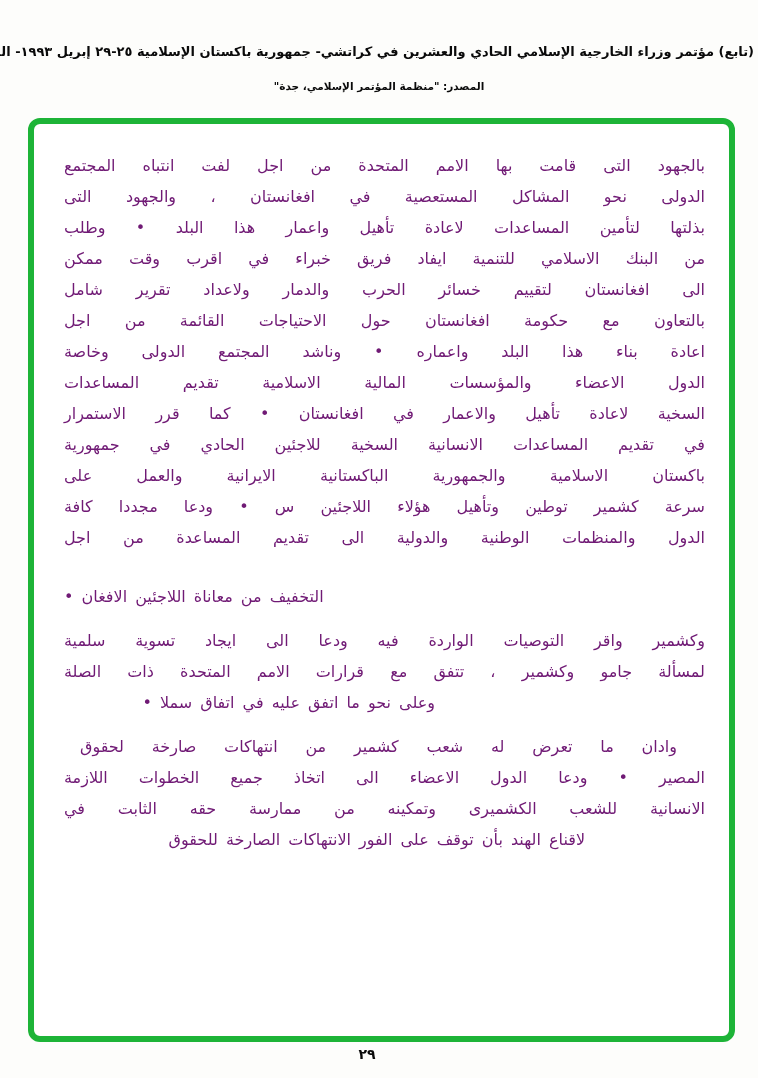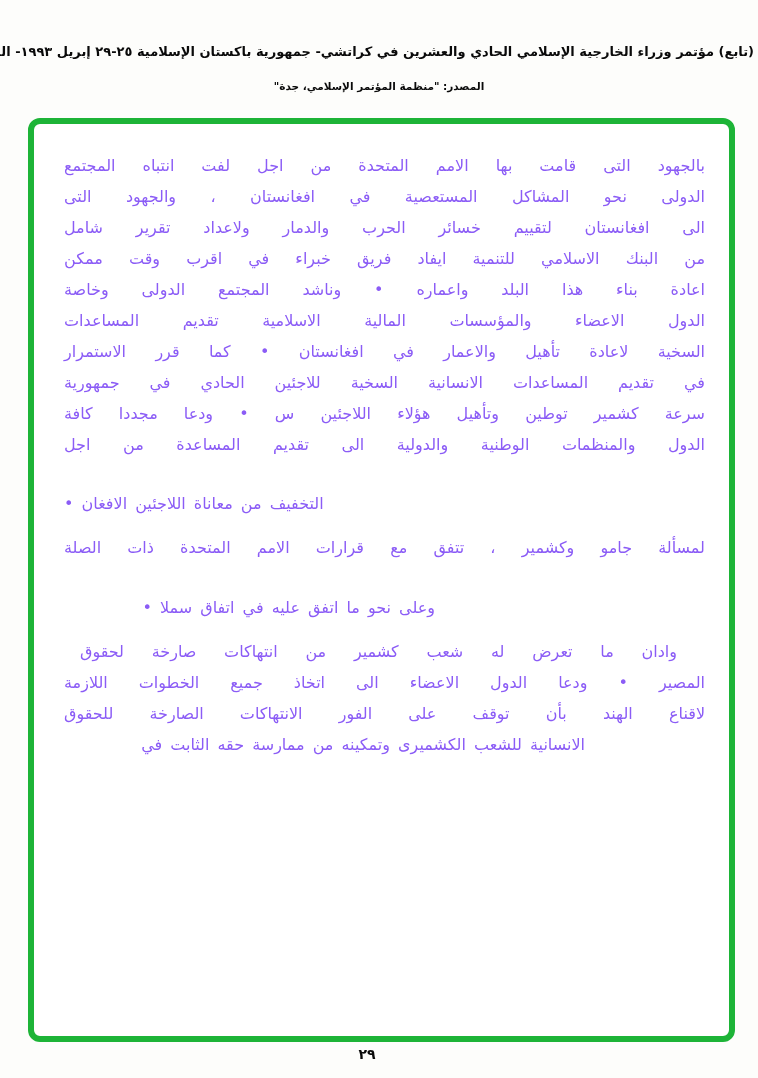--- a/index.html
+++ b/index.html
@@ -37,33 +37,33 @@
     width: 695px; height: 912px;
     border: 6px solid #1db437;
     border-radius: 12px;
     background: #ffffff;
   }
   .doc-body {
     position: absolute;
     top: 26px; left: 30px; right: 24px;
     direction: rtl;
     font-size: 16px;
-    color: #8b5cf6;
+    color: #701a75;
   }
   .paragraph { margin: 0 0 13px 0; }
   .line {
     line-height: 31px;
     text-align: justify;
     text-align-last: justify;
     word-spacing: 3px;
     white-space: normal;
   }
   
   #p-continuation .line:last-child { text-align-last: left; margin-top: 28px; }
-  #p-41 .line:last-child { text-align-last: right; padding-right: 270px; margin-top: 29px; }
+  #p-41 .line:last-child { text-align-last: right; padding-right: 270px; }
   #p-kashmir .line:last-child { text-align-last: right; padding-right: 120px; }
   #p-kashmir .line:first-child { text-indent: 28px; margin-left: 16px; }
   .page-number {
     position: absolute;
     top: 1046px; left: 0; right: 0;
     text-align: center;
     transform: translateX(-12px);
     font-size: 14px;
     font-weight: bold;
     direction: rtl;
@@ -77,38 +77,42 @@
 
   <div class="header-title">(تابع) مؤتمر وزراء الخارجية الإسلامي الحادي والعشرين في كراتشي- جمهورية باكستان الإسلامية ٢٥-٢٩ إبريل ١٩٩٣- البيان الختامي</div>
 
   <div class="header-source">المصدر: "منظمة المؤتمر الإسلامي، جدة"</div>
 
   <div class="green-box" style="border-color: rgb(29, 180, 55);">
     <div class="doc-body">
         <div class="paragraph" id="p-continuation">
           <div class="line">بالجهود التى قامت بها الامم المتحدة من اجل لفت انتباه المجتمع</div>
           <div class="line">الدولى نحو المشاكل المستعصية في افغانستان ، والجهود التى</div>
+          <div class="line">بذلتها لتأمين المساعدات لاعادة تأهيل واعمار هذا البلد • وطلب</div>
+          <div class="line">من البنك الاسلامي للتنمية ايفاد فريق خبراء في اقرب وقت ممكن</div>
           <div class="line">الى افغانستان لتقييم خسائر الحرب والدمار ولاعداد تقرير شامل</div>
-          <div class="line">من البنك الاسلامي للتنمية ايفاد فريق خبراء في اقرب وقت ممكن</div>
+          <div class="line">بالتعاون مع حكومة افغانستان حول الاحتياجات القائمة من اجل</div>
           <div class="line">اعادة بناء هذا البلد واعماره • وناشد المجتمع الدولى وخاصة</div>
           <div class="line">الدول الاعضاء والمؤسسات المالية الاسلامية تقديم المساعدات</div>
           <div class="line">السخية لاعادة تأهيل والاعمار في افغانستان • كما قرر الاستمرار</div>
           <div class="line">في تقديم المساعدات الانسانية السخية للاجئين الحادي في جمهورية</div>
+          <div class="line">باكستان الاسلامية والجمهورية الباكستانية الايرانية والعمل على</div>
           <div class="line">سرعة كشمير توطين وتأهيل هؤلاء اللاجئين س • ودعا مجددا كافة</div>
           <div class="line">الدول والمنظمات الوطنية والدولية الى تقديم المساعدة من اجل</div>
           <div class="line">التخفيف من معاناة اللاجئين الافغان •</div>
         </div>
         <div class="paragraph" id="p-41">
+          <div class="line">وكشمير واقر التوصيات الواردة فيه ودعا الى ايجاد تسوية سلمية</div>
           <div class="line">لمسألة جامو وكشمير ، تتفق مع قرارات الامم المتحدة ذات الصلة</div>
           <div class="line">وعلى نحو ما اتفق عليه في اتفاق سملا •</div>
         </div>
         <div class="paragraph" id="p-kashmir">
           <div class="line">وادان ما تعرض له شعب كشمير من انتهاكات صارخة لحقوق</div>
           <div class="line">المصير • ودعا الدول الاعضاء الى اتخاذ جميع الخطوات اللازمة</div>
+          <div class="line">الانسانية للشعب الكشميرى وتمكينه من ممارسة حقه الثابت في</div>
           <div class="line">لاقناع الهند بأن توقف على الفور الانتهاكات الصارخة للحقوق</div>
-          <div class="line">الانسانية للشعب الكشميرى وتمكينه من ممارسة حقه الثابت في</div>
         </div>
       </div>
   </div>
 
   <div class="page-number">٢٩</div>
 
 </div>
 
 </body></html>

